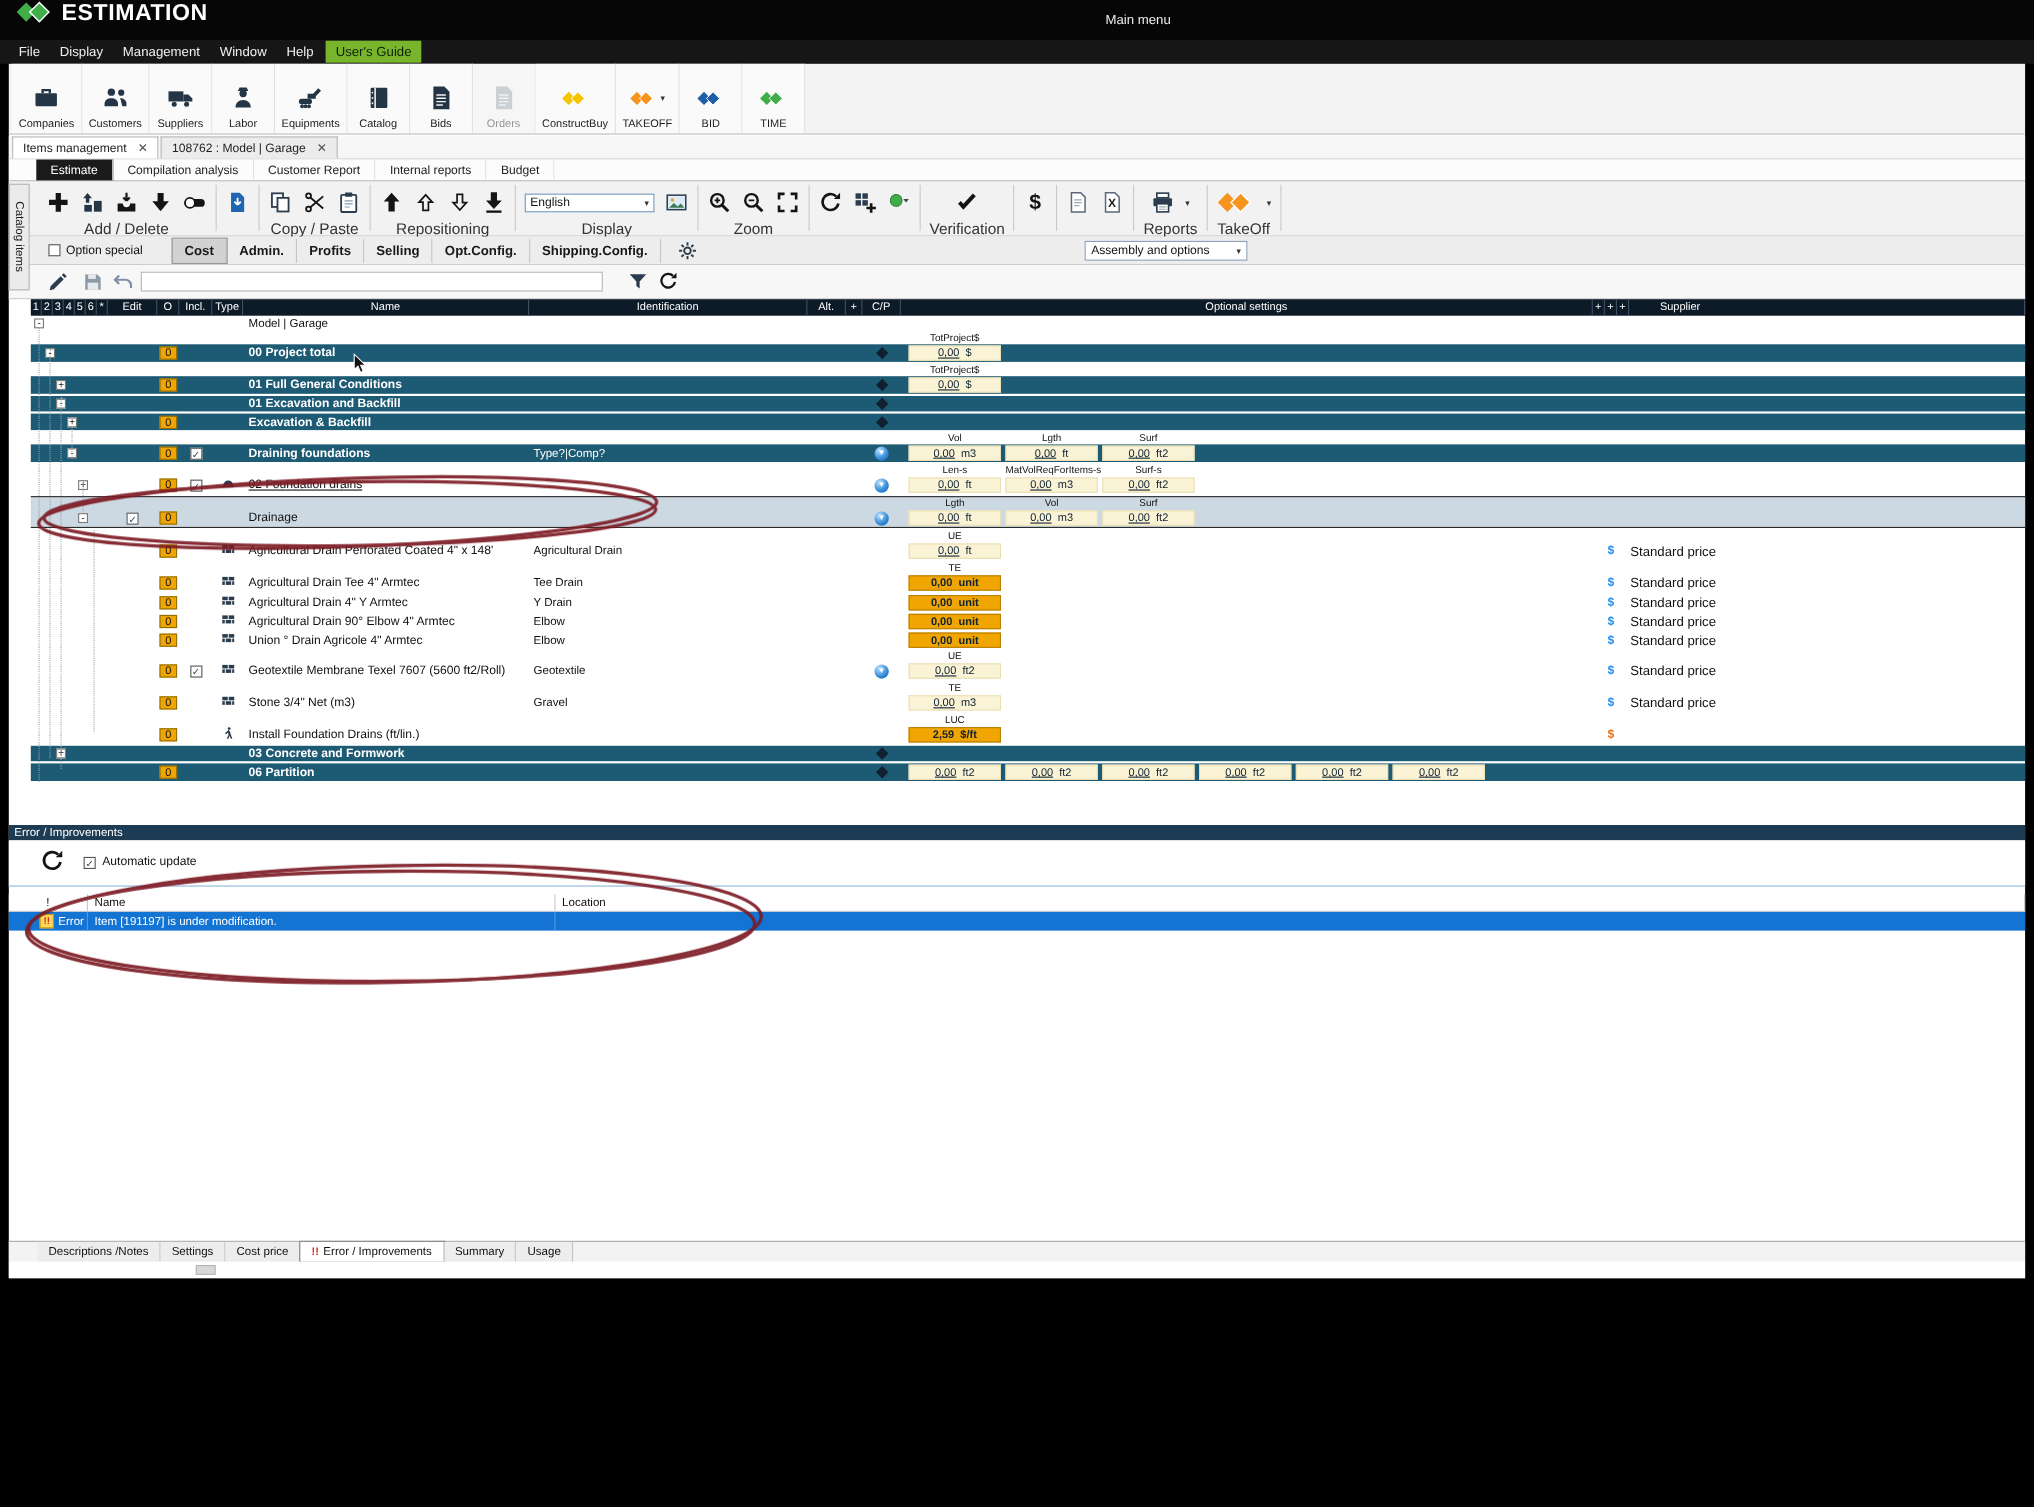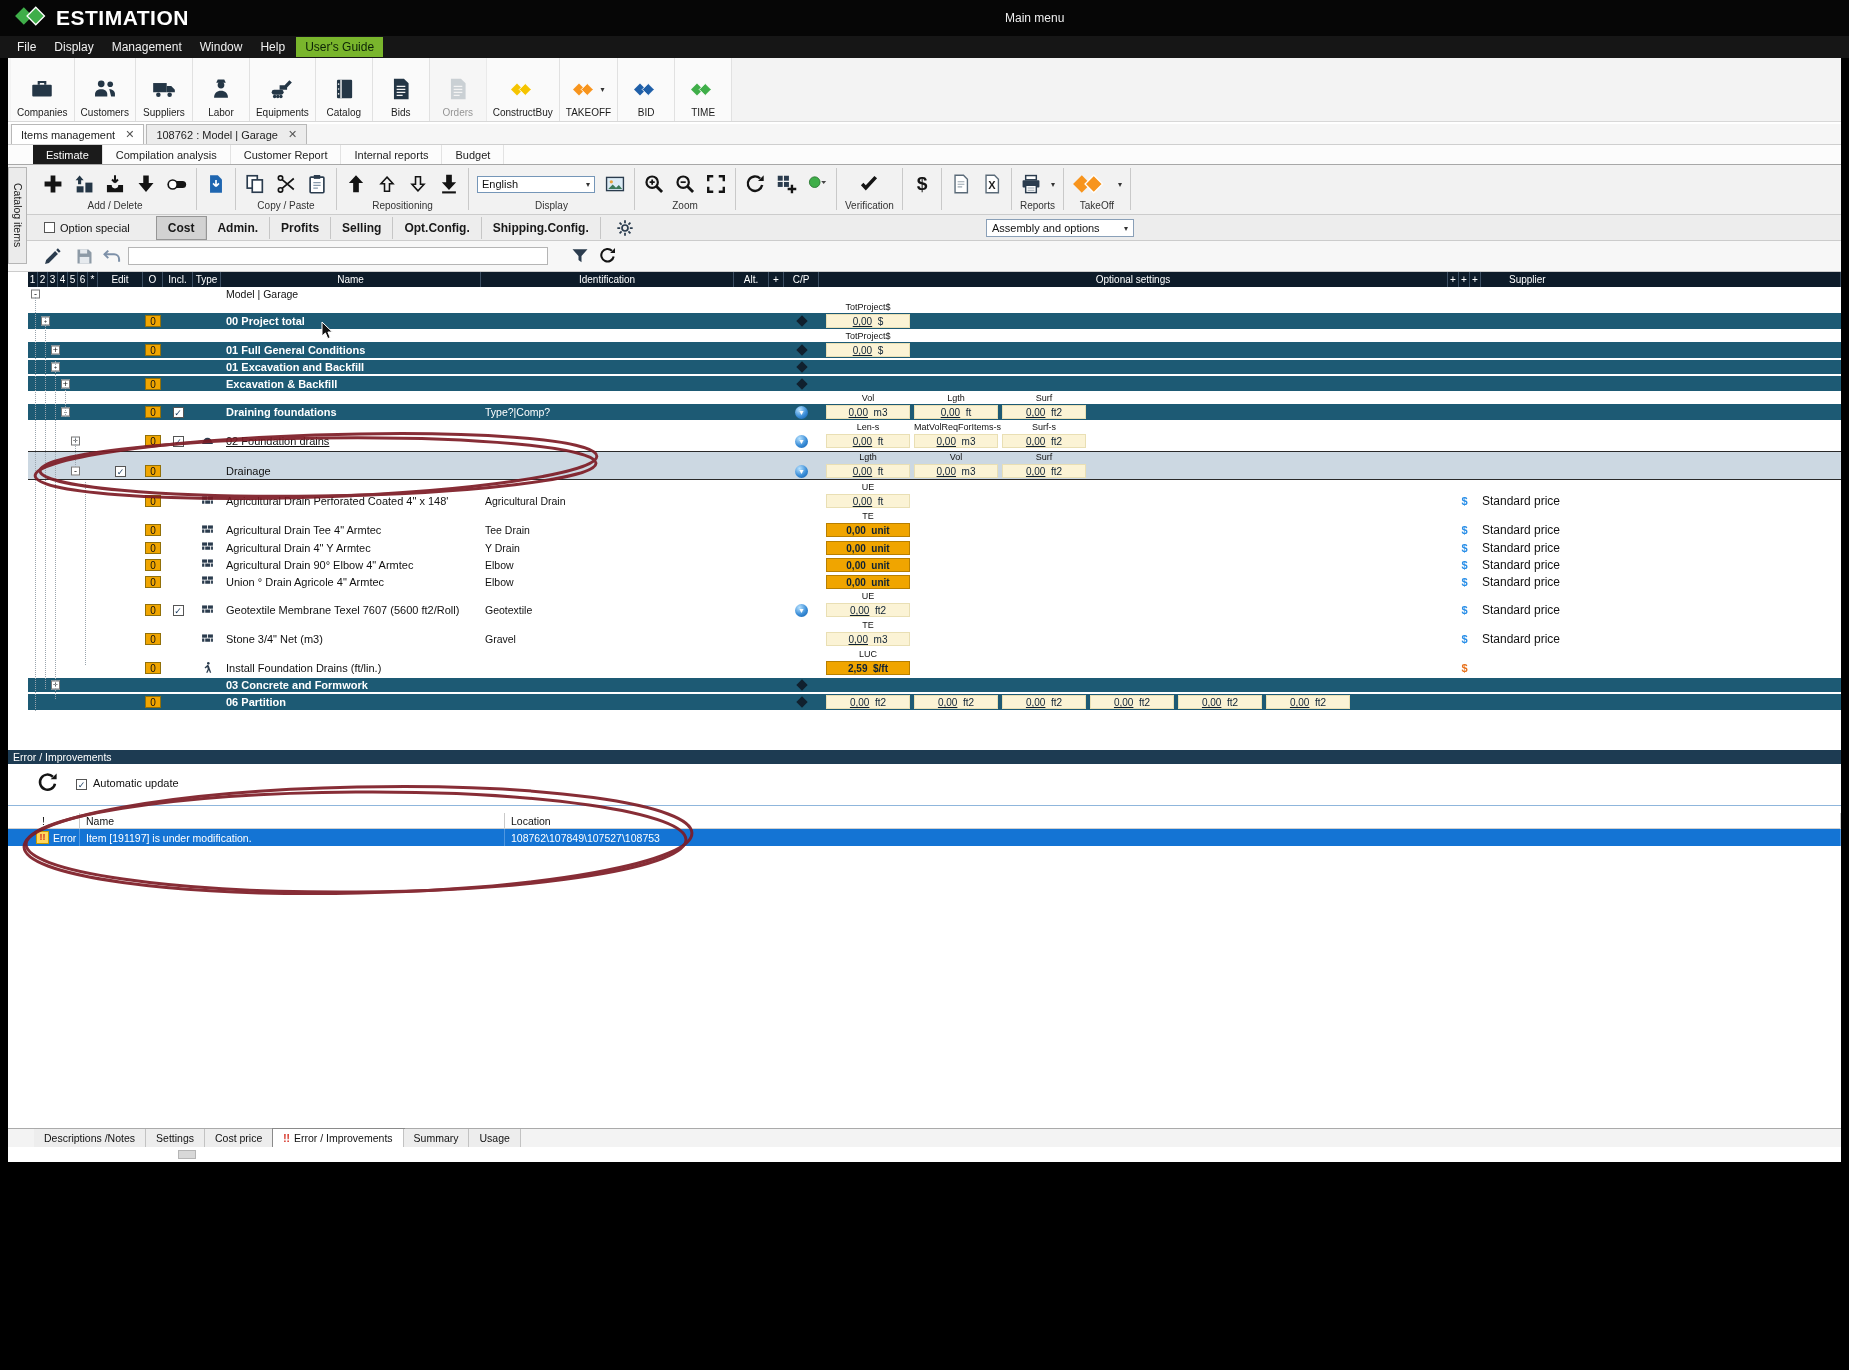--- a/index.html
+++ b/index.html
@@ -1,21 +1,21 @@
 <!DOCTYPE html>
 <html><head>
 <meta charset="utf-8">
 <style>
   *{box-sizing:border-box;margin:0;padding:0;}
   body{background:#222;font-family:"Liberation Sans","DejaVu Sans",sans-serif;}
   .stage{position:relative;width:1849px;height:1370px;background:#000;overflow:hidden;}
   .whitebg{position:absolute;left:8px;top:122px;width:1833px;height:1040px;background:#fff;}
 
   
-  .titlebar{position:absolute;left:0;top:0;width:100%;height:36px;background:#060606;display:flex;align-items:center;padding-left:14px;}
+  .titlebar{position:absolute;left:0;top:0;width:100%;height:36px;background:#060606;display:flex;align-items:flex-start;padding-left:14px;}
   .appname{color:#fff;font-size:21px;font-weight:bold;letter-spacing:.5px;margin-left:5px;}
   .mainmenu{position:absolute;left:1005px;top:11px;color:#eee;font-size:12px;}
   .menubar{position:absolute;left:0;top:36px;width:100%;height:22px;background:#161616;display:flex;align-items:center;padding-left:8px;}
   .mitem{color:#f0f0f0;font-size:12px;padding:3px 9px;white-space:nowrap;cursor:default;}
   .mitem.guide{background:#79b52c;color:#0d2306;margin-left:2px;}
 
   
   .toolbar1{position:absolute;left:8px;top:58px;width:1833px;height:64px;background:#f3f3f3;border-bottom:1px solid #d8d8d8;display:flex;padding-left:3px;}
   .tb1{min-width:57px;padding:4px 6px 3px;display:flex;flex-direction:column;align-items:center;justify-content:flex-end;gap:2px;border-right:1px solid #e1e1e1;background:#fafafa;}
   .tb1 .ici{height:32px;display:flex;align-items:center;gap:2px;}
@@ -29,21 +29,21 @@
   .dtab.active{background:#fff;}
   .dtab .x{color:#555;font-size:11px;}
   .viewtabs{position:absolute;left:8px;top:145px;width:1833px;height:20px;display:flex;align-items:stretch;padding-left:25px;background:#fcfcfc;border-bottom:1px solid #a8a8a8;}
   .vtab{display:flex;align-items:center;padding:0 13px;font-size:11px;color:#222;border-right:1px solid #e3e3e3;white-space:nowrap;}
   .vtab.active{background:#1b1b1b;color:#fff;}
 
   
   .toolbar2{position:absolute;left:8px;top:165px;width:1833px;height:50px;background:#f2f2f2;border-bottom:1px solid #ccc;display:flex;align-items:flex-start;padding-left:26px;}
   .tgroup{display:flex;flex-direction:column;align-items:center;padding:3px 8px 0;}
   .ticons{display:flex;align-items:center;gap:9px;height:32px;}
-  .tlabel{font-size:10px;color:#333;margin-top:0;white-space:nowrap;height:12px;}
+  .tlabel{font-size:14px;color:#333;margin-top:0;white-space:nowrap;height:12px;}
   .tsep{width:1px;background:#c9c9c9;height:42px;margin-top:3px;}
   .langsel{width:118px;height:17px;border:1px solid #7596b8;background:#fff;font-size:11px;display:flex;align-items:center;justify-content:space-between;padding:0 4px;color:#111;}
   .t2i{display:flex;align-items:center;}
 
   
   .optionsbar{position:absolute;left:8px;top:215px;width:1833px;height:26px;background:#ededed;border-bottom:1px solid #ccc;display:flex;align-items:center;padding-left:36px;}
   .oblbl{font-size:11px;color:#111;margin-left:5px;white-space:nowrap;}
   .obtns{display:flex;margin-left:26px;border-left:1px solid #c6c6c6;}
   .obtn{font-size:12px;font-weight:bold;color:#181818;padding:4px 11px;border-right:1px solid #c6c6c6;white-space:nowrap;cursor:default;}
   .obtn.active{background:#d2d2d2;outline:1px solid #969696;}
@@ -1236,21 +1236,20 @@
     <div class="ehc e1">!</div>
     <div class="ehc e2">Name</div>
     <div class="ehc e3">Location</div>
   </div>
   <div class="errrow">
     <div class="erc e1">
       <span class="warnicon">!!</span>
       <span>Error</span>
     </div>
     <div class="erc e2">Item [191197] is under modification.</div>
-    <div class="erc e3">108762\107849\107527\108753</div>
   </div>
 
   <div class="btabs">
       <div class="btab">
         <span>Descriptions /Notes</span>
       </div>
       <div class="btab">
         <span>Settings</span>
       </div>
       <div class="btab">

